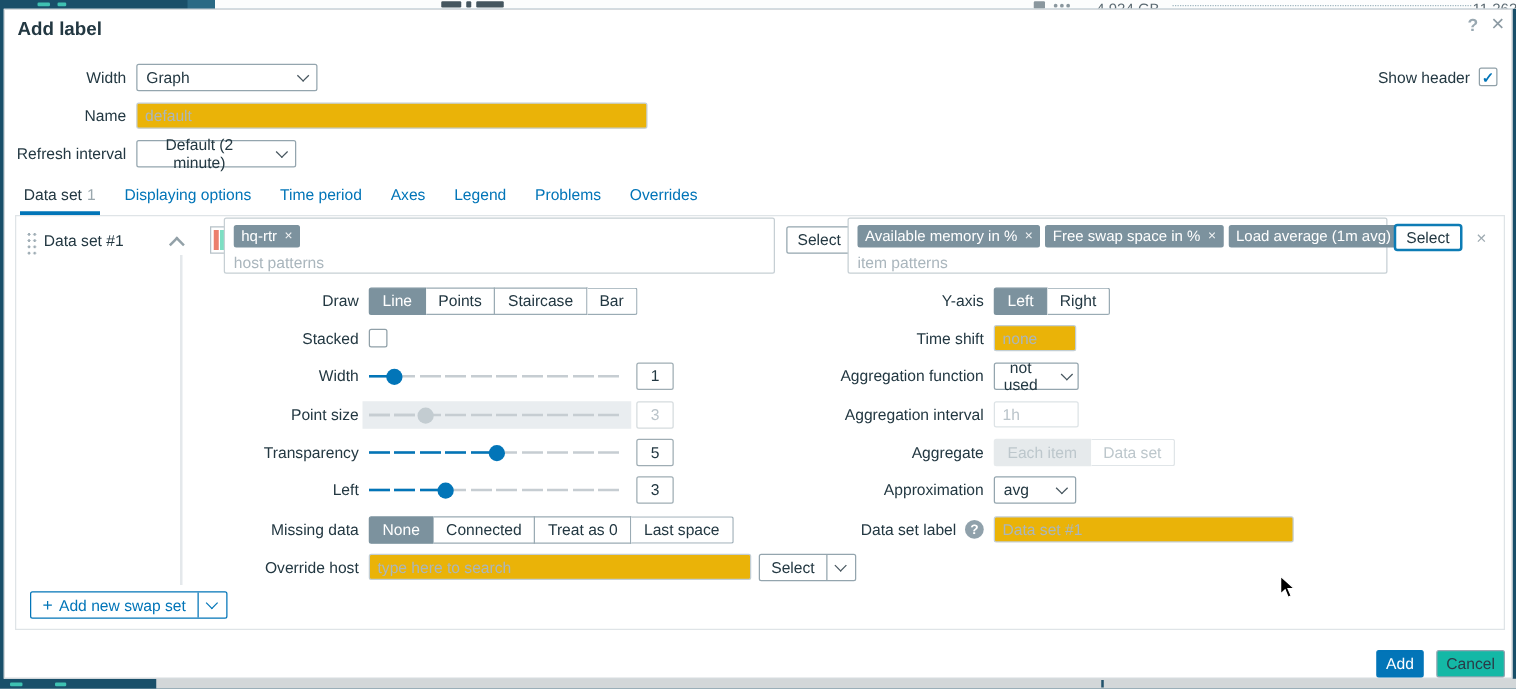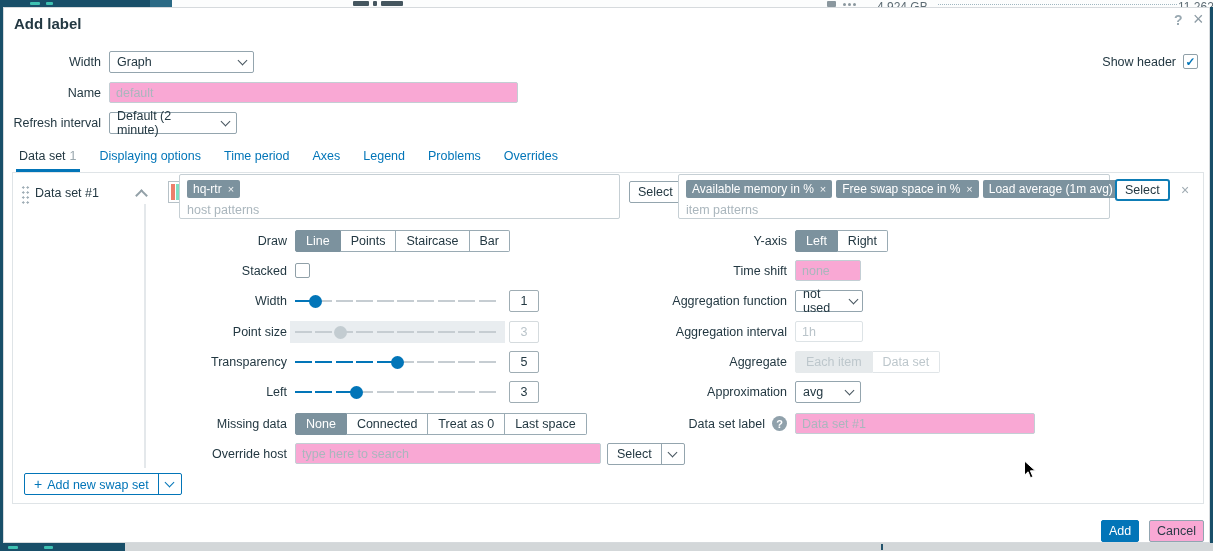--- a/index.html
+++ b/index.html
@@ -19,25 +19,25 @@
   .bottom-gray { position:absolute; left:125px; top:0; width:1088px; height:8px; background:#d3d7d9; }
   .bottom-tick { position:absolute; left:881px; top:1px; width:2px; height:6px; background:#22526b; }
 
   
   .modal { position:absolute; left:3px; top:7px; width:1207px; height:536px; background:#fff; border:1px solid #d6dadd; }
   .dlg-title { position:absolute; left:10px; top:7px; font-size:15px; font-weight:bold; color:#233842; }
   .icon-help { position:absolute; left:1170px; top:4px; color:#99a8b1; font-size:14px; font-weight:bold; cursor:default; }
   .icon-close { position:absolute; left:1189px; top:1px; color:#8d9ba4; font-size:18px; cursor:default; }
 
   .lbl { position:absolute; height:22px; line-height:22px; text-align:right; color:#233842; white-space:nowrap; }
-  .inp { position:absolute; height:21px; border:1px solid #c3ced4; border-radius:2px; background:#f9a8d4; padding:0 6px; font:inherit; color:#233842; }
+  .inp { position:absolute; height:21px; border:1px solid #c3ced4; border-radius:2px; background:#eab308; padding:0 6px; font:inherit; color:#233842; }
   .inp::placeholder { color:#aab6bd; }
   .inp:disabled { border-color:#dde3e6; color:#bac4ca; background:#fff; }
 
-  .zsel { position:absolute; height:22px; display:flex; align-items:center; justify-content:space-between; gap:20px; border:1px solid #94a5ae; border-radius:2px; background:#fff; padding:0 7px; }
+  .zsel { position:absolute; height:22px; display:flex; align-items:center; justify-content:space-between; gap:20px; border:1px solid #94a5ae; border-radius:2px; background:#fff; padding:0 7px;text-align:center; }
   .chev-dn { width:7px; height:7px; border-right:1.8px solid #46555e; border-bottom:1.8px solid #46555e; transform:rotate(45deg); margin-top:-4px; flex:0 0 auto; }
   .chev-up { position:absolute; width:9px; height:9px; border-left:2px solid #93a1a8; border-top:2px solid #93a1a8; transform:rotate(45deg); }
 
   .cb { width:15px; height:15px; border:1px solid #90a0a8; border-radius:2px; background:#fff; display:inline-flex; align-items:center; justify-content:center; }
   .cb.checked::after { content:"\2713"; color:#0275b8; font-size:12px; font-weight:bold; line-height:1; }
 
   .tabs { position:absolute; left:0; top:136px; width:100%; height:28px; display:flex; gap:17px; padding-left:12px; }
   .tab { color:#0275b8; padding:5px 3px 6px; cursor:pointer; white-space:nowrap;text-align:center; }
   .tab.active { color:#233842; border-bottom:3px solid #0275b8; padding-bottom:3px; }
   .tab .cnt { color:#9aa7ad; margin-left:4px; }
@@ -83,21 +83,21 @@
 
   .split { position:absolute; display:flex; height:22px; border:1px solid #94a5ae; border-radius:2px; background:#fff; }
   .split .p1 { padding:0 9px; line-height:20px; cursor:pointer; }
   .split .p2 { width:23px; border-left:1px solid #94a5ae; display:flex; align-items:center; justify-content:center; cursor:pointer; }
   .split.blue { border-color:#0275b8; color:#0275b8; }
   .split.blue .p2 { border-left-color:#0275b8; }
   .split.blue .chev-dn { border-color:#0275b8; }
   .plus { font-size:14px; margin-right:5px; }
 
   .btn-add { position:absolute; left:1097px; top:512px; width:38px; height:22px; background:#0275b8; border:1px solid #0275b8; border-radius:2px; color:#fff; font:inherit; cursor:pointer; }
-  .btn-cancel { position:absolute; left:1145px; top:512px; width:55px; height:22px; background:#f9a8d4; border:1px solid #91a5b1; border-radius:2px; color:#2a3b47; font:inherit; cursor:pointer; }
+  .btn-cancel { position:absolute; left:1145px; top:512px; width:55px; height:22px; background:#14b8a6; border:1px solid #91a5b1; border-radius:2px; color:#2a3b47; font:inherit; cursor:pointer; }
 
   .show-header { position:absolute; top:46px; right:11px; display:flex; align-items:center; gap:7px; }
   .cursor { position:absolute; left:1023px; top:460px; z-index:50; }
 </style>
 </head>
 <body>
 
 <div class="top-strip">
   <div class="frag" style="left:181px;width:16px"></div>
   <div class="frag" style="left:201px;width:4px"></div>

